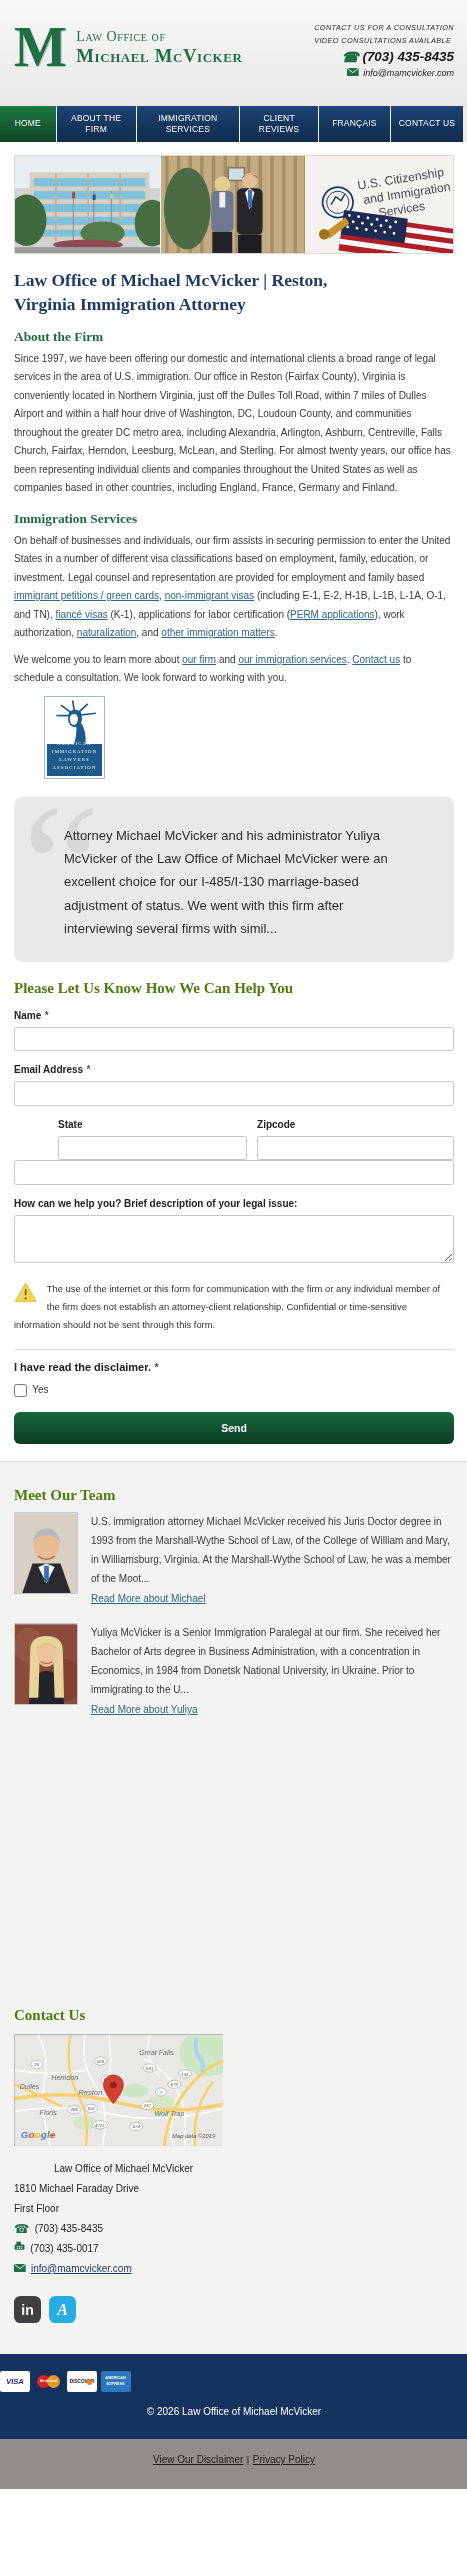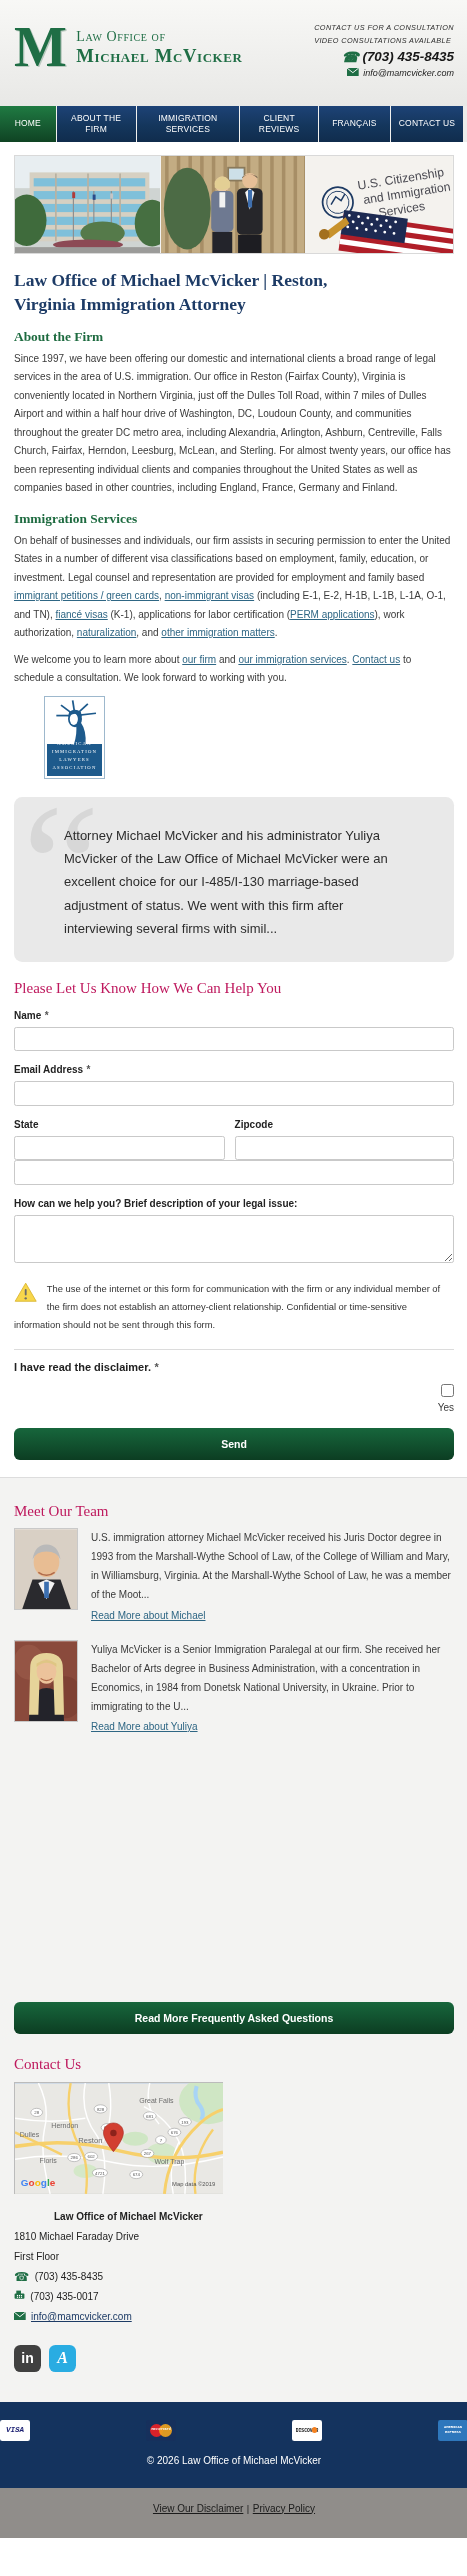--- a/index.html
+++ b/index.html
@@ -44,21 +44,21 @@
   
   .main { background:#fff; padding:13px 14px 17.5px 14px; }
   .hero { display:flex; border:0.6px solid #d9d9d9; background:#fff; margin-bottom:15px; }
   .hero-img { width:146px; height:97px; border-right:1.2px solid #f2f2f2; overflow:hidden; }
   .hero-img:last-child { border-right:none; width:147px; }
   h1 {
     font-family:"Liberation Serif", serif; font-size:17.5px; line-height:1.35;
     color:#1d3b66; font-weight:600; margin:2.3px 0 9.4px 0; max-width:374px;
   }
   h2.green { font-family:"Liberation Serif", serif; font-size:13.4px; color:#1e6b40; font-weight:700; margin:13px 0 4.7px 0; }
-  h2.navy { font-family:"Liberation Serif", serif; font-size:15px; color:#be185d; font-weight:400; margin:17.5px 0 8.2px 0; }
+  h2.navy { font-family:"Liberation Serif", serif; font-size:15px; color:#4d7c0f; font-weight:700; margin:17.5px 0 8.2px 0; }
   p.body { font-size:10px; line-height:1.85; margin-bottom:8.2px; }
   a.tlink { color:#2e6684; text-decoration:underline; }
   
   .aila { width:61px; height:83px; border:0.6px solid #9db8cd; padding:1.8px; margin:8.2px 0 17.5px 30px; background:#fff; }
   .aila-inner { width:100%; height:100%; background:#1d5a8c; position:relative; }
   .aila-top { position:absolute; top:0; left:0; width:100%; height:58%; background:#fff; }
   .aila-text { position:absolute; bottom:3.5px; left:0; width:100%; text-align:center;
     font-family:"Liberation Serif", serif; color:#fff; font-size:4.7px; letter-spacing:1.2px; line-height:1.75; }
   
   .testimonial {
@@ -74,54 +74,54 @@
   .field-label { font-size:10px; font-weight:bold; color:#222; margin:13px 0 5.8px 0; }
   .req { color:#555; font-weight:bold; margin-left:3.5px; }
   input[type=text] {
     width:100%; height:24.6px; border:0.6px solid #c9c9c9; border-radius:2.3px;
     font-size:9.4px; padding:0 5.8px; background:#fff;
   }
   textarea {
     width:100%; height:48px; border:0.6px solid #c9c9c9; border-radius:2.3px;
     font-size:9.4px; padding:4.7px 5.8px; resize:vertical; background:#fff;
   }
-  .two-col { display:flex; gap:10px; }
+  .two-col { display:flex; gap:10px;margin-left:44px; }
   .col-state { width:48%; } .col-zip { width:50%; }
   .warning { margin:15px 0 3.5px 0; font-size:9.4px; line-height:1.95; color:#333; }
   .warn-icon { float:left; margin:2.3px 9.4px 2.3px 0; }
   hr.div { border:none; border-top:0.6px solid #dcdcdc; margin:14px 0 11.7px 0; clear:both; }
   .disclaimer-head { font-size:11px; font-weight:bold; color:#222; margin-bottom:10.5px; }
-  .yes-row { display:flex; align-items:flex-end; gap:5.3px; font-size:10px; margin-bottom:15px;flex-direction:column; }
+  .yes-row { display:flex; align-items:flex-start; gap:5.3px; font-size:10px; margin-bottom:15px; }
   .btn-green {
     display:block; width:100%; border:none; cursor:pointer;
     background:linear-gradient(#17663c,#11502e 55%,#0c3d22);
     color:#fff; font-size:10.5px; font-weight:bold; font-family:"Liberation Sans",sans-serif;
     padding:10px 5.8px; border-radius:5.8px; text-align:center;
   }
   
   .gray-zone { background:#f3f3f2; border-top:0.6px solid #ddd; padding:20px 14px 14px 14px; }
   .team-row { display:flex; gap:13px; margin-bottom:15px; }
   .team-photo { width:64px; height:82px; border:0.6px solid #c9c9c9; flex:none; overflow:hidden; background:#fff; }
   .team-text { font-size:10px; line-height:1.9; }
   .team-text a { display:inline-block; margin-top:1.2px; }
   .faq-gap { height:251px; }
-  .map-box { width:209px; height:112px; border:0.6px solid #bbb; margin:9.4px 0 13px 0; background:#3b82f6; }
+  .map-box { width:209px; height:112px; border:0.6px solid #bbb; margin:9.4px 0 13px 0; background:#3b82f6;font-style:italic; }
   .addr { font-size:10px; line-height:2.0; color:#222; }
-  .addr .firm { font-weight:bold;padding-left:40px; }
+  .addr .firm { font-weight:normal;padding-left:40px; }
   .contact-line { display:flex; align-items:center; gap:5.3px; }
   .socials { display:flex; gap:8.2px; margin:17.5px 0 16.4px 0; }
   .soc {
     width:27px; height:27px; border-radius:6.4px; color:#fff; display:flex;
     align-items:center; justify-content:center; font-weight:bold; cursor:pointer;
   }
   .soc.li { background:#404040; font-size:14px; }
   .soc.av { background:#29ace2; font-size:16px; font-style:italic; font-family:"Liberation Serif",serif; }
   
   .footer-navy { background:#14335e; padding:17.5px 0 22px 0; text-align:center; }
-  .cards { display:flex; justify-content:space-between; gap:3.5px; margin-bottom:14px;font-family:Liberation Mono, monospace; }
+  .cards { display:flex; justify-content:flex-start; gap:3.5px; margin-bottom:14px; }
   .card { width:30px; height:21px; border-radius:2.3px; display:flex; align-items:center; justify-content:center; overflow:hidden; }
   .card.visa { background:#fff; color:#1a1f71; font-style:italic; font-weight:bold; font-size:7.6px; }
   .card.mc { background:#16305c; position:relative; }
   .mc-red,.mc-yel { position:absolute; width:13px; height:13px; border-radius:50%; top:4.1px; }
   .mc-red { left:3.5px; background:#d9222a; } .mc-yel { left:13px; background:#efa31d; opacity:0.92; }
   .mc-label { position:absolute; width:100%; text-align:center; top:7.6px; color:#fff; font-size:3.2px; font-weight:bold; }
   .card.disc { background:#fff; color:#111; font-weight:bold; font-size:4.7px; position:relative; }
   .disc-dot { position:absolute; right:4.7px; top:7.6px; width:5.8px; height:5.8px; border-radius:50%; background:#f48120; }
   .card.amex { background:#2e77bc; color:#fff; font-weight:bold; font-size:3.8px; text-align:center; line-height:1.4; padding:1.2px; }
   .copyright { color:#fff; font-size:10px; }
@@ -412,21 +412,20 @@
     </div>
     <div class="team-text">
       <span>Yuliya McVicker is a Senior Immigration Paralegal at our firm. She received her Bachelor of Arts degree in Business Administration, with a concentration in Economics, in 1984 from Donetsk National University, in Ukraine. Prior to immigrating to the U...</span><br>
       <a class="tlink" href="#">Read More about Yuliya</a>
     </div>
   </div>
 
 
   <div class="faq-gap"></div>
 
-  <button class="btn-green">Read More Frequently Asked Questions</button>
 
   <h2 class="navy" style="margin-top:22px;">Contact Us</h2>
 
   <div class="map-box">
     <svg width="208" height="111" viewBox="0 0 355 189">
       <rect width="355" height="189" fill="#e9e8e4"></rect>
       <ellipse cx="330" cy="30" rx="50" ry="40" fill="#cfe6c4"></ellipse>
       <ellipse cx="250" cy="120" rx="26" ry="18" fill="#d4e8c8"></ellipse>
       <ellipse cx="120" cy="150" rx="20" ry="12" fill="#d4e8c8"></ellipse>
       <ellipse cx="205" cy="95" rx="22" ry="12" fill="#cfe6c4"></ellipse>

